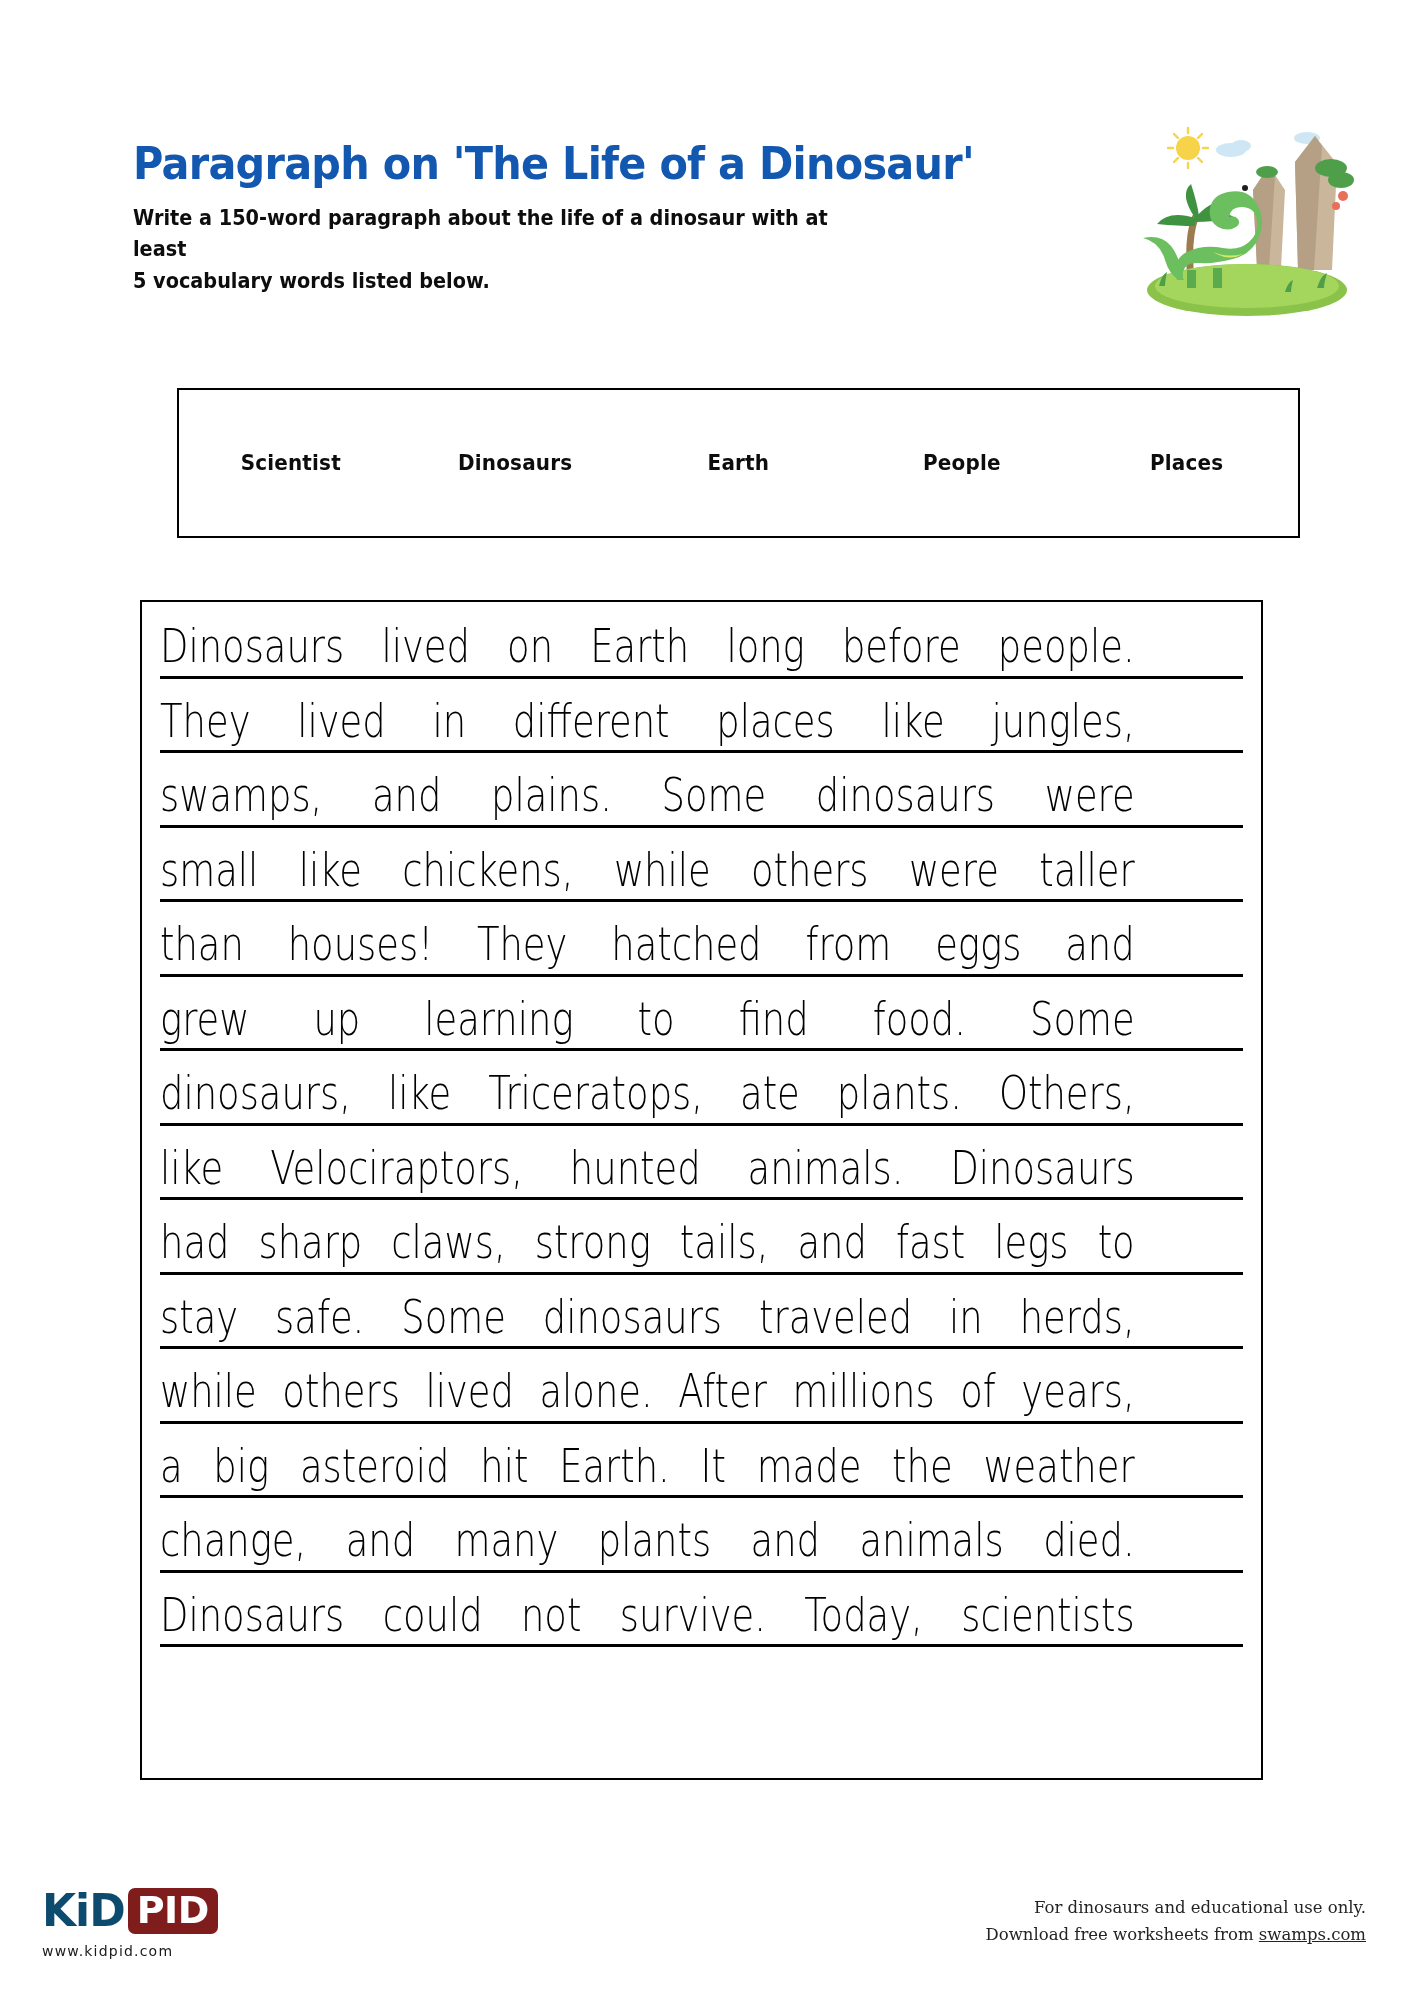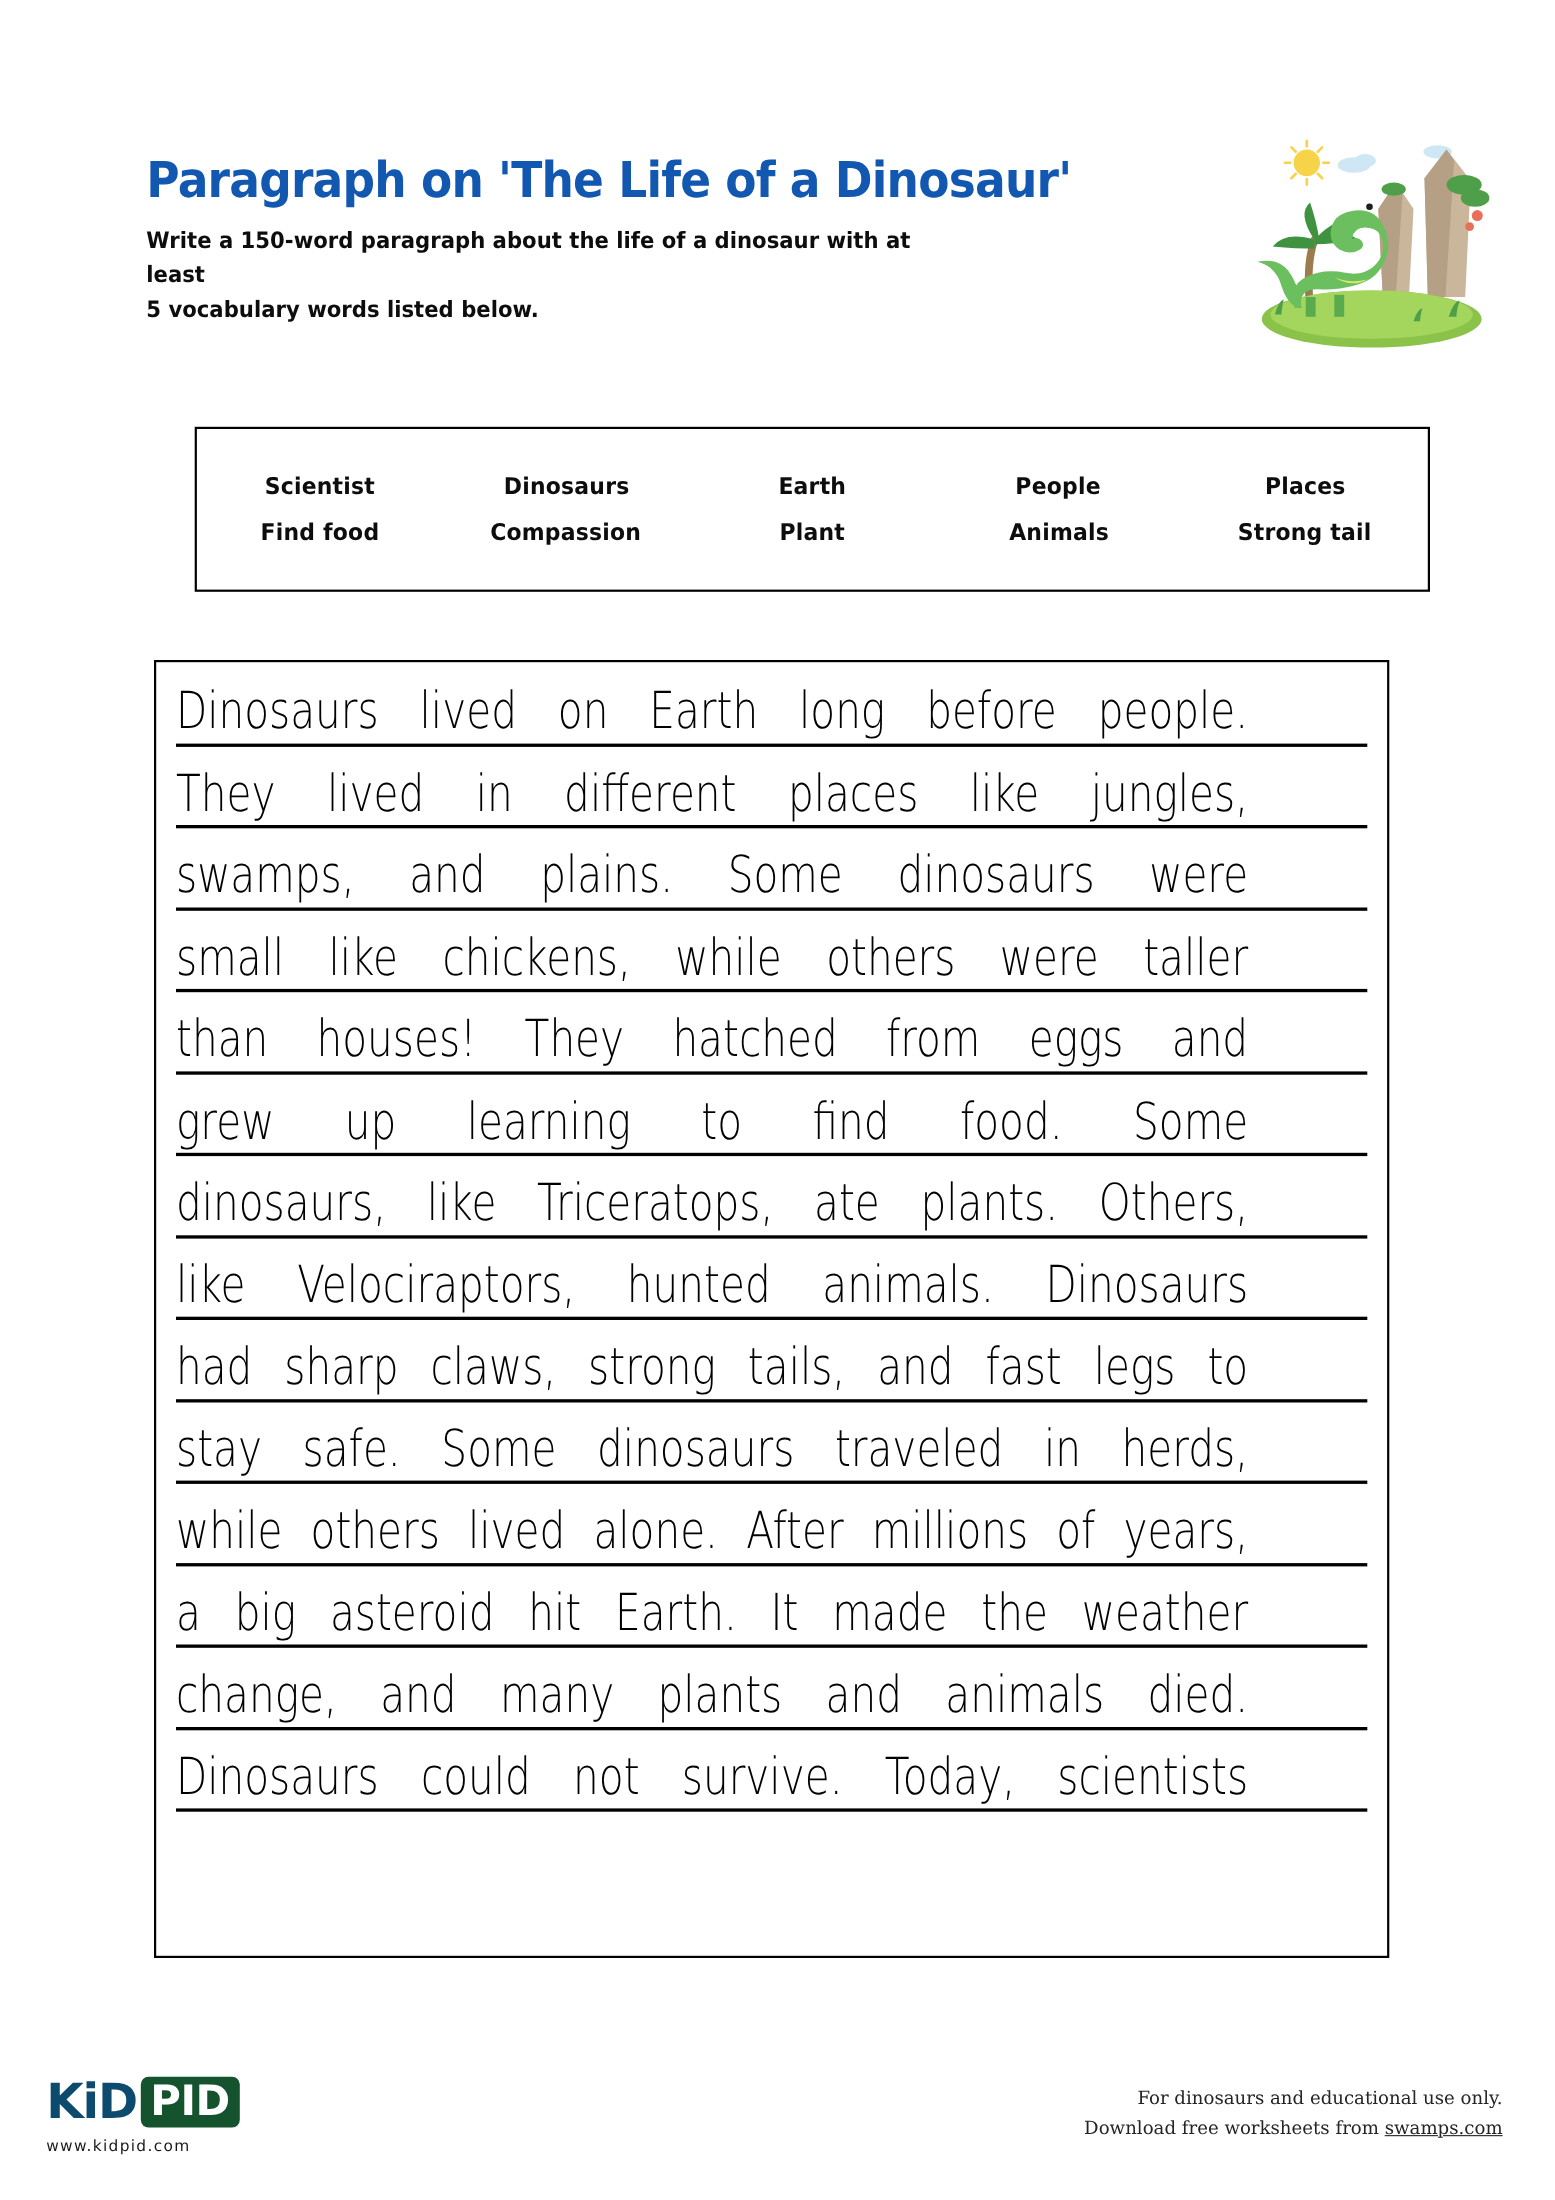--- a/index.html
+++ b/index.html
@@ -150,21 +150,21 @@
     font-size: 44px;
     color: #0c4a6e;
     letter-spacing: -1px;
     line-height: 1;
   }
   .logo-pid {
     font-family: "DejaVu Sans", sans-serif;
     font-weight: bold;
     font-size: 38px;
     color: #ffffff;
-    background: #14532d;
+    background: #7f1d1d;
     border-radius: 7px;
     padding: 3px 9px 5px 9px;
     letter-spacing: -0.5px;
     line-height: 1;
     margin-left: 3px;
   }
   .logo-url {
     font-family: "DejaVu Sans", sans-serif;
     font-size: 14px;
     color: #1a1a1a;
@@ -275,27 +275,20 @@
   </div>
 
   <div class="vocab-box">
     <div class="vocab-row">
       <div class="vocab-cell"><span>Scientist</span></div>
       <div class="vocab-cell"><span>Dinosaurs</span></div>
       <div class="vocab-cell"><span>Earth</span></div>
       <div class="vocab-cell"><span>People</span></div>
       <div class="vocab-cell"><span>Places</span></div>
     </div>
-    <div class="vocab-row">
-      <div class="vocab-cell"><span>Find food</span></div>
-      <div class="vocab-cell"><span>Compassion</span></div>
-      <div class="vocab-cell"><span>Plant</span></div>
-      <div class="vocab-cell"><span>Animals</span></div>
-      <div class="vocab-cell"><span>Strong tail</span></div>
-    </div>
   </div>
 
   <div class="answer-box" id="answer-box">
       <div class="answer-line">
         <div class="answer-text">
           <span class="w">Dinosaurs</span>
           <span class="w">lived</span>
           <span class="w">on</span>
           <span class="w">Earth</span>
           <span class="w">long</span>

